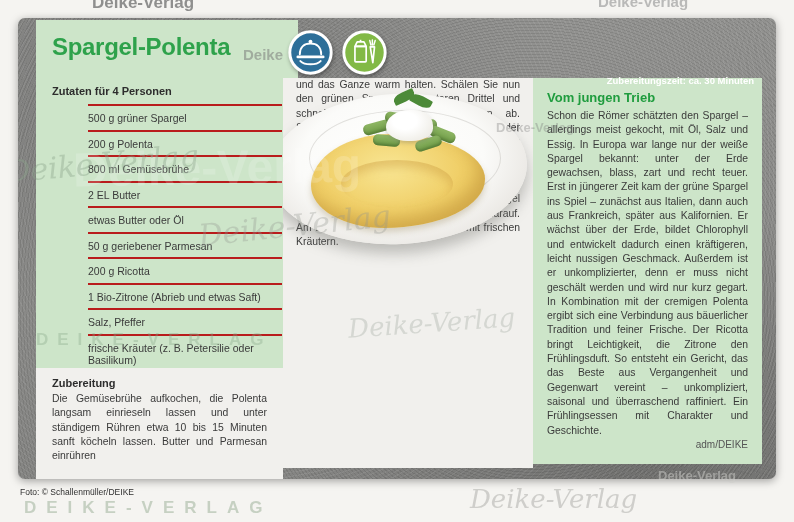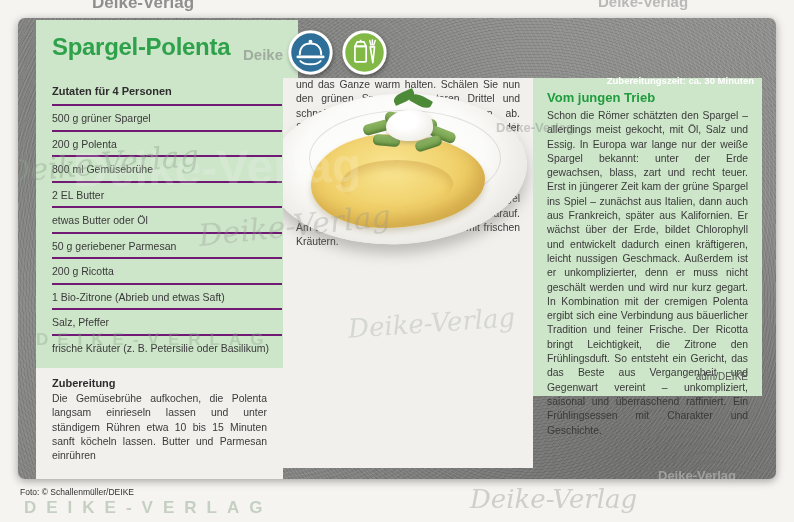--- a/index.html
+++ b/index.html
@@ -22,27 +22,27 @@
   
   .hdr { position:absolute; top:10px; right:22px; text-align:right; color:#fff; z-index:3; }
   .hdr .cat { font-size:12.5px; font-weight:bold; line-height:15px; }
   .hdr .time { font-size:9.5px; font-weight:bold; line-height:12px;margin-top:47px; }
 
   
   .panel { position:absolute; }
   .p-green-left  { left:18px;  top:2px;   width:262px; height:348px; background:#cde5c9; }
   .p-white-left  { left:18px;  top:350px; width:247px; height:122px; background:#f1f0ed; }
   .p-white-mid   { left:265px; top:60px;  width:250px; height:390px; background:#f1f0ed; overflow:hidden; }
-  .p-green-right { left:515px; top:60px;  width:229px; height:318px; background:#cde5c9; }
+  .p-green-right { left:515px; top:60px;  width:229px; height:386px; background:#cde5c9; }
 
   
   .title { margin:13px 16px 24px; font-size:24px; font-weight:bold; color:#2ea24b; letter-spacing:-.3px; }
   .zut-head { margin:0 16px 7px; font-size:11px; font-weight:bold; color:#2d2d2d; }
   .ing-list { margin:0 16px; }
-  .ing-row { border-top:2px solid #701a75; padding:6px 0 5px; font-size:10.5px; line-height:12.5px; color:#3a3a3a; }
+  .ing-row { border-top:2px solid #b91c1c; padding:6px 0 5px; font-size:10.5px; line-height:12.5px; color:#3a3a3a;margin-left:36px; }
 
   
   .prep-head { margin:9px 16px 3px; font-size:11px; font-weight:bold; color:#2d2d2d; }
   .coltext { margin:0 16px; font-size:10.4px; line-height:14.3px; color:#3a3a3a;
              text-align:justify; hyphens:auto; }
   .p-white-mid .coltext { margin:0 13px; }
 
   
   .art-head { margin:12px 14px 4px; font-size:13px; font-weight:bold; color:#1f9c3e; }
   .art-body { margin:0 14px; font-size:10.4px; line-height:14.3px; color:#3a3a3a; text-align:justify; hyphens:auto; }

